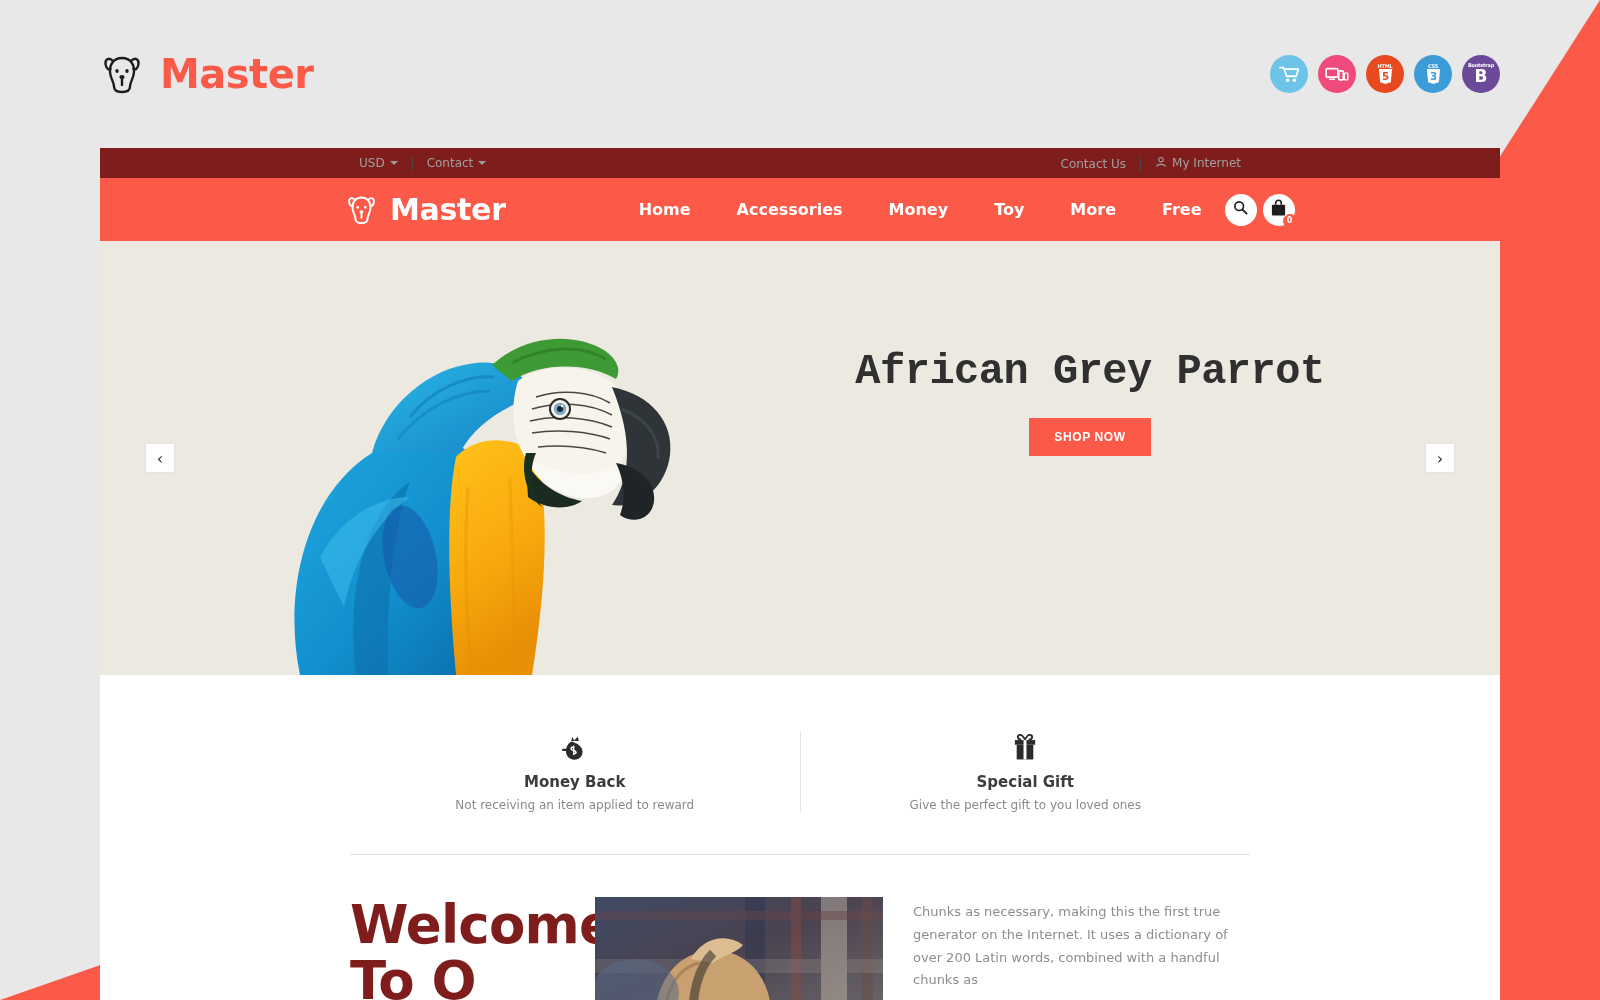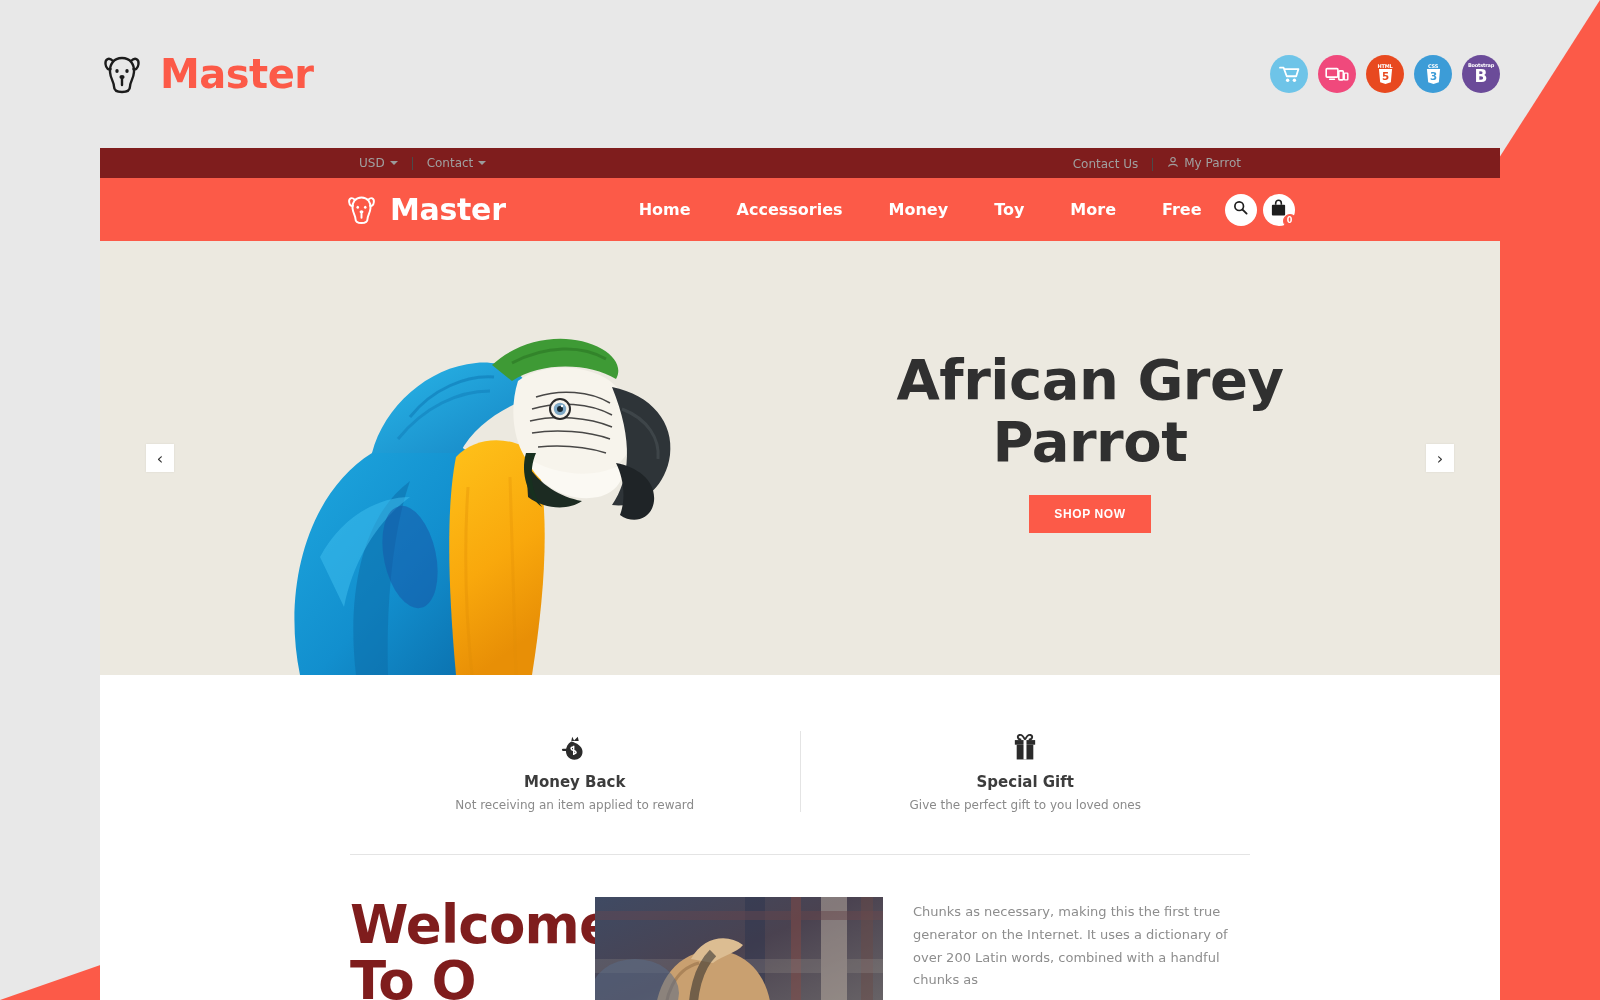--- a/index.html
+++ b/index.html
@@ -98,22 +98,23 @@
   .hero {
     position: relative; height: 434px; background: #ece9e0; overflow: hidden;
   }
   .hero-img {
     position: absolute; left: 160px; bottom: 0; width: 420px; height: 418px;
   }
   .hero-copy {
     position: absolute; left: 690px; top: 108px; width: 600px; text-align: center;
   }
   .hero-title {
-    font-size: 56px; font-weight: bold; color: #303030; line-height: 1.1;
+    font-size: 42px; font-weight: bold; color: #303030; line-height: 1.1;
     letter-spacing: -0.5px;
+    font-family: Liberation Mono, monospace;
   }
   .hero-sub { font-size: 26px; color: #4a4a4a; margin-top: 12px; font-weight: normal; }
   .shop-now {
     display: inline-block; margin-top: 23px; background: #fc5a48; color: #fff;
     font-size: 12px; font-weight: bold; letter-spacing: 0.6px;
     padding: 12px 25px; border: none; cursor: pointer; text-align: right;
   }
   .arrow {
     position: absolute; top: 50%; transform: translateY(-50%);
     width: 28px; height: 28px; background: #fff; display: flex;
@@ -235,21 +236,21 @@
         <span>Contact Us</span>
       </div>
       <div class="tb-sep"></div>
       <div class="tb-item">
         <span>
           <svg width="12" height="12" viewBox="0 0 14 14">
             <circle cx="7" cy="4.3" r="2.6" fill="none" stroke="#a0a0a0" stroke-width="1.3"></circle>
             <path d="M2 12.5 C2 8.8, 12 8.8, 12 12.5" fill="none" stroke="#a0a0a0" stroke-width="1.3"></path>
           </svg>
         </span>
-        <span>My Parrot</span>
+        <span>My Internet</span>
       </div>
     </div>
   </div>
 
   <div class="navbar">
     <div class="brand-nav">
       <span class="dog-w">
         <svg viewBox="0 0 44 44" width="33" height="33">
           <g fill="none" stroke="#fff" stroke-width="2.6" stroke-linecap="round" stroke-linejoin="round">
             <path d="M13 9 C9 5, 5 7, 5.5 12 C6 17, 9 18, 10.5 17"></path>

